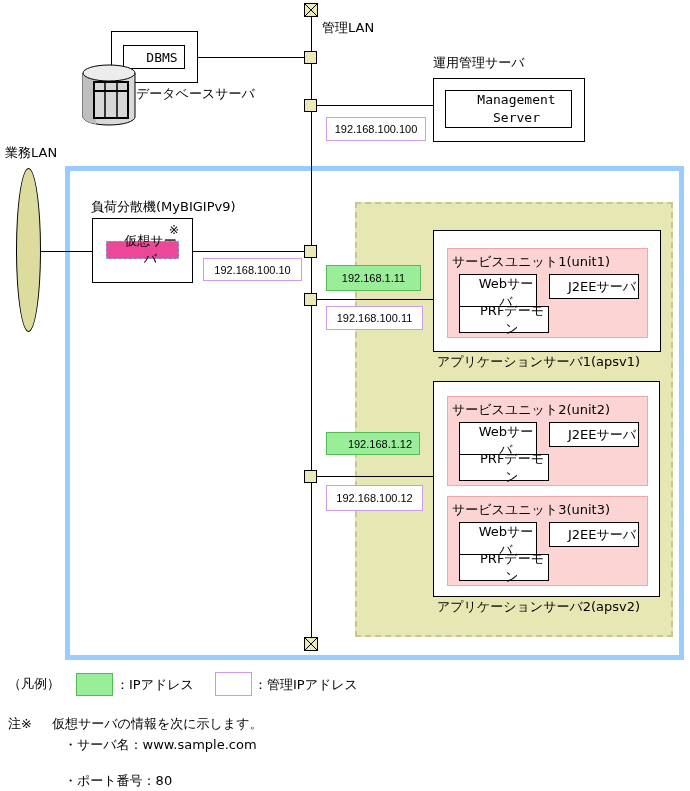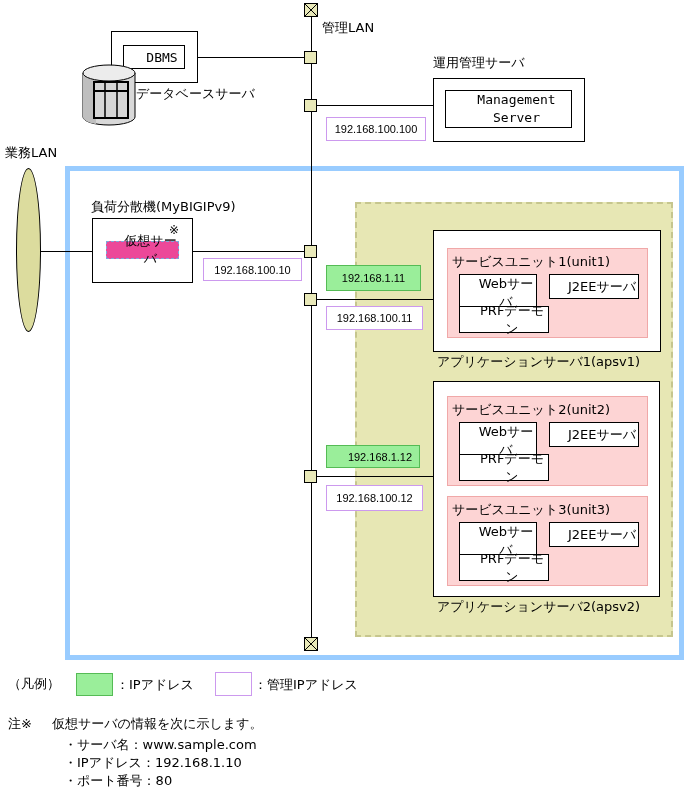--- a/index.html
+++ b/index.html
@@ -131,28 +131,27 @@
       <div class="prf inner cbox">PRFデーモン</div>
     </div>
     <div class="unit" style="left:13px; top:114px; width:201px; height:90px;">
       <div class="title">サービスユニット3(unit3)</div>
       <div class="web inner cbox">Webサーバ</div>
       <div class="j2ee inner cbox">J2EEサーバ</div>
       <div class="prf inner cbox">PRFデーモン</div>
     </div>
   </div>
   <div class="lbl z4" style="left:437px; top:599px;">アプリケーションサーバ2(apsv2)</div>
-  <div class="ipbox ip-green" style="left:326px; top:445px; width:94px; height:23px;padding-left:14px;">192.168.1.12</div>
+  <div class="ipbox ip-green" style="left:326px; top:432px; width:94px; height:23px;padding-left:14px;">192.168.1.12</div>
   <div class="ipbox ip-violet" style="left:326px; top:485px; width:97px; height:26px;">192.168.100.12</div>
 
   <div class="lbl" style="left:8px; top:676px;">（凡例）</div>
   <div class="swatch ip-green" style="left:76px; top:673px; width:37px; height:23px;"></div>
   <div class="lbl" style="left:116px; top:677px;">：IPアドレス</div>
   <div class="swatch ip-violet" style="left:215px; top:672px; width:37px; height:24px;"></div>
   <div class="lbl" style="left:254px; top:677px;">：管理IPアドレス</div>
 
   <div class="lbl" style="left:8px; top:716px;">注※</div>
   <div class="lbl" style="left:52px; top:716px;">仮想サーバの情報を次に示します。</div>
   <div class="lbl" style="left:64px; top:737px;">・サーバ名：www.sample.com</div>
-  <div class="lbl" style="left:64px; top:755px;">・IPアドレス：192.168.1.10</div>
   <div class="lbl" style="left:64px; top:773px;">・ポート番号：80</div>
 
 </div>
 
 </body></html>

